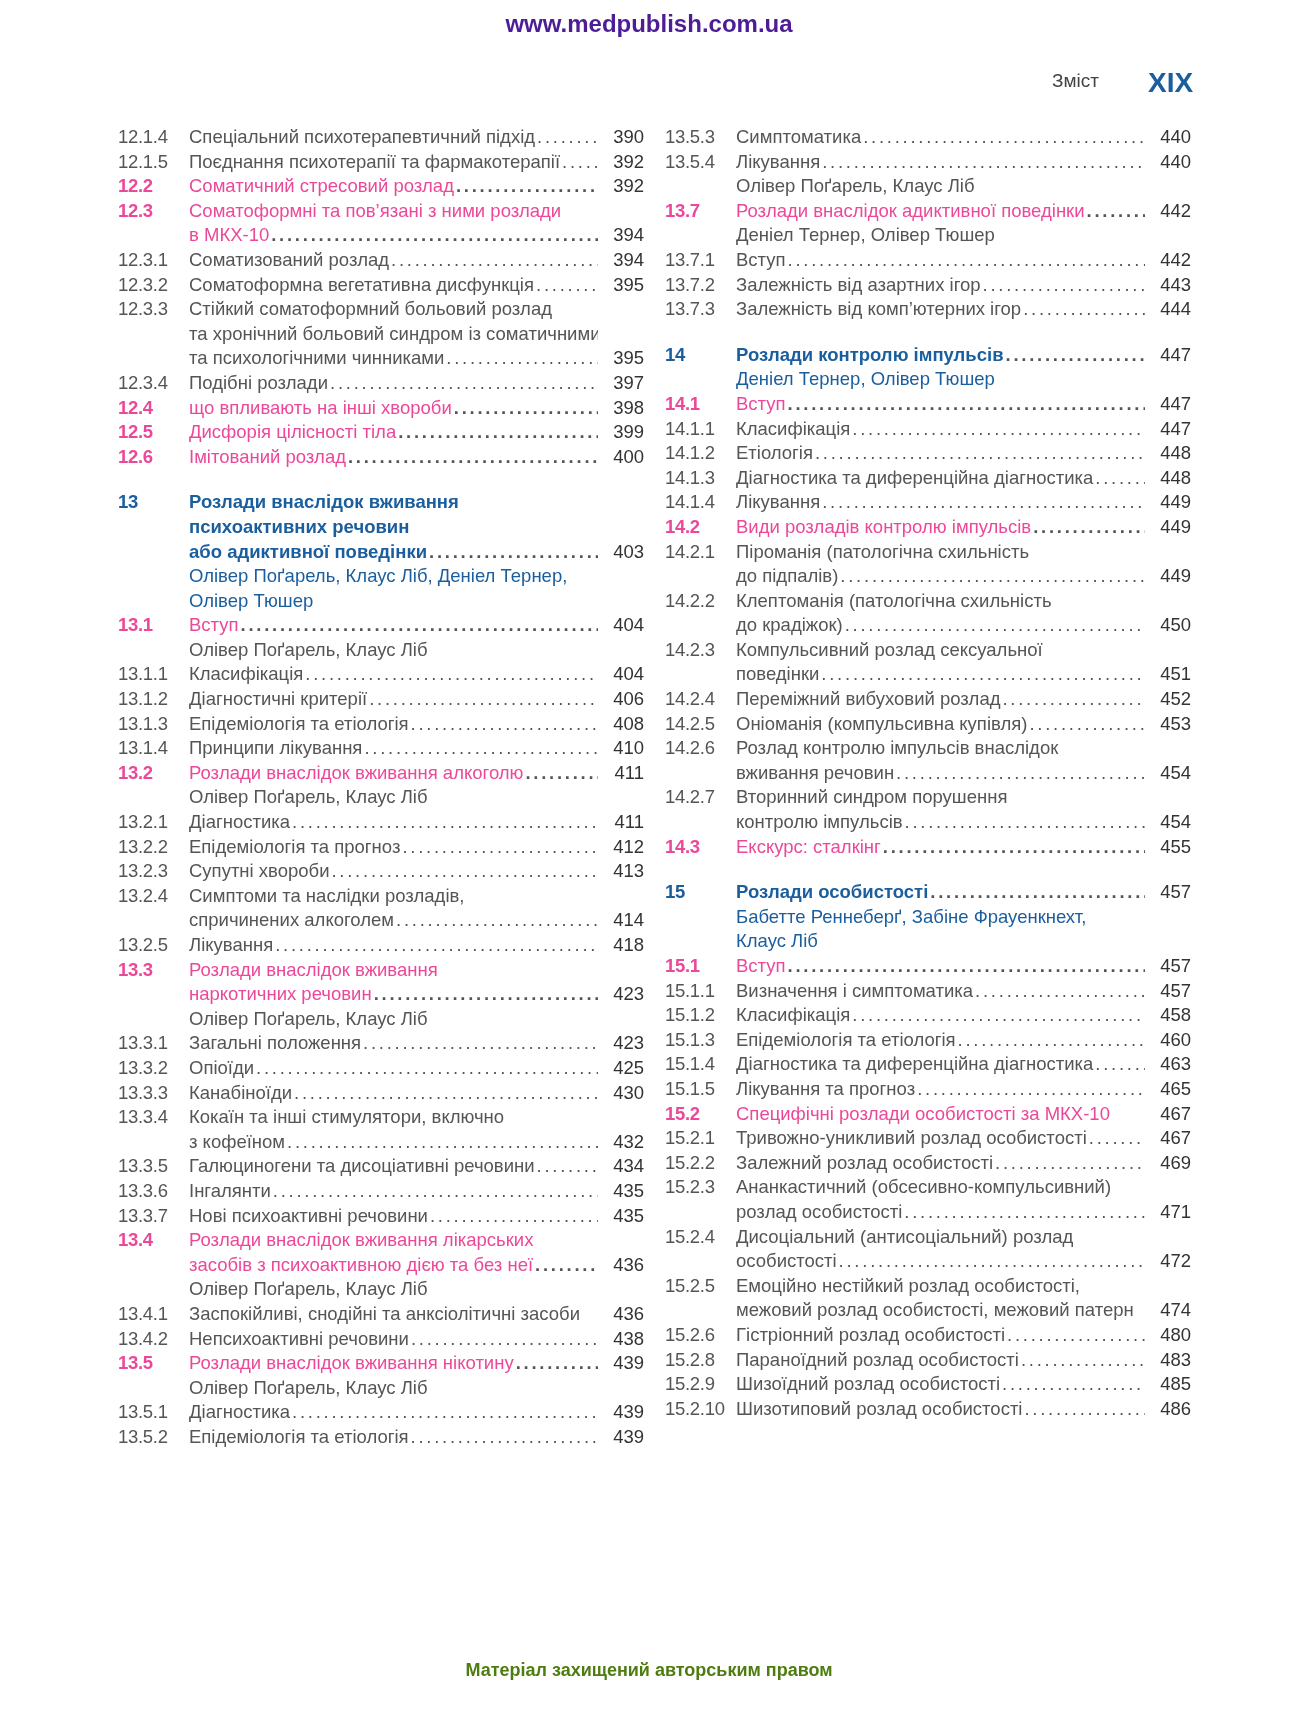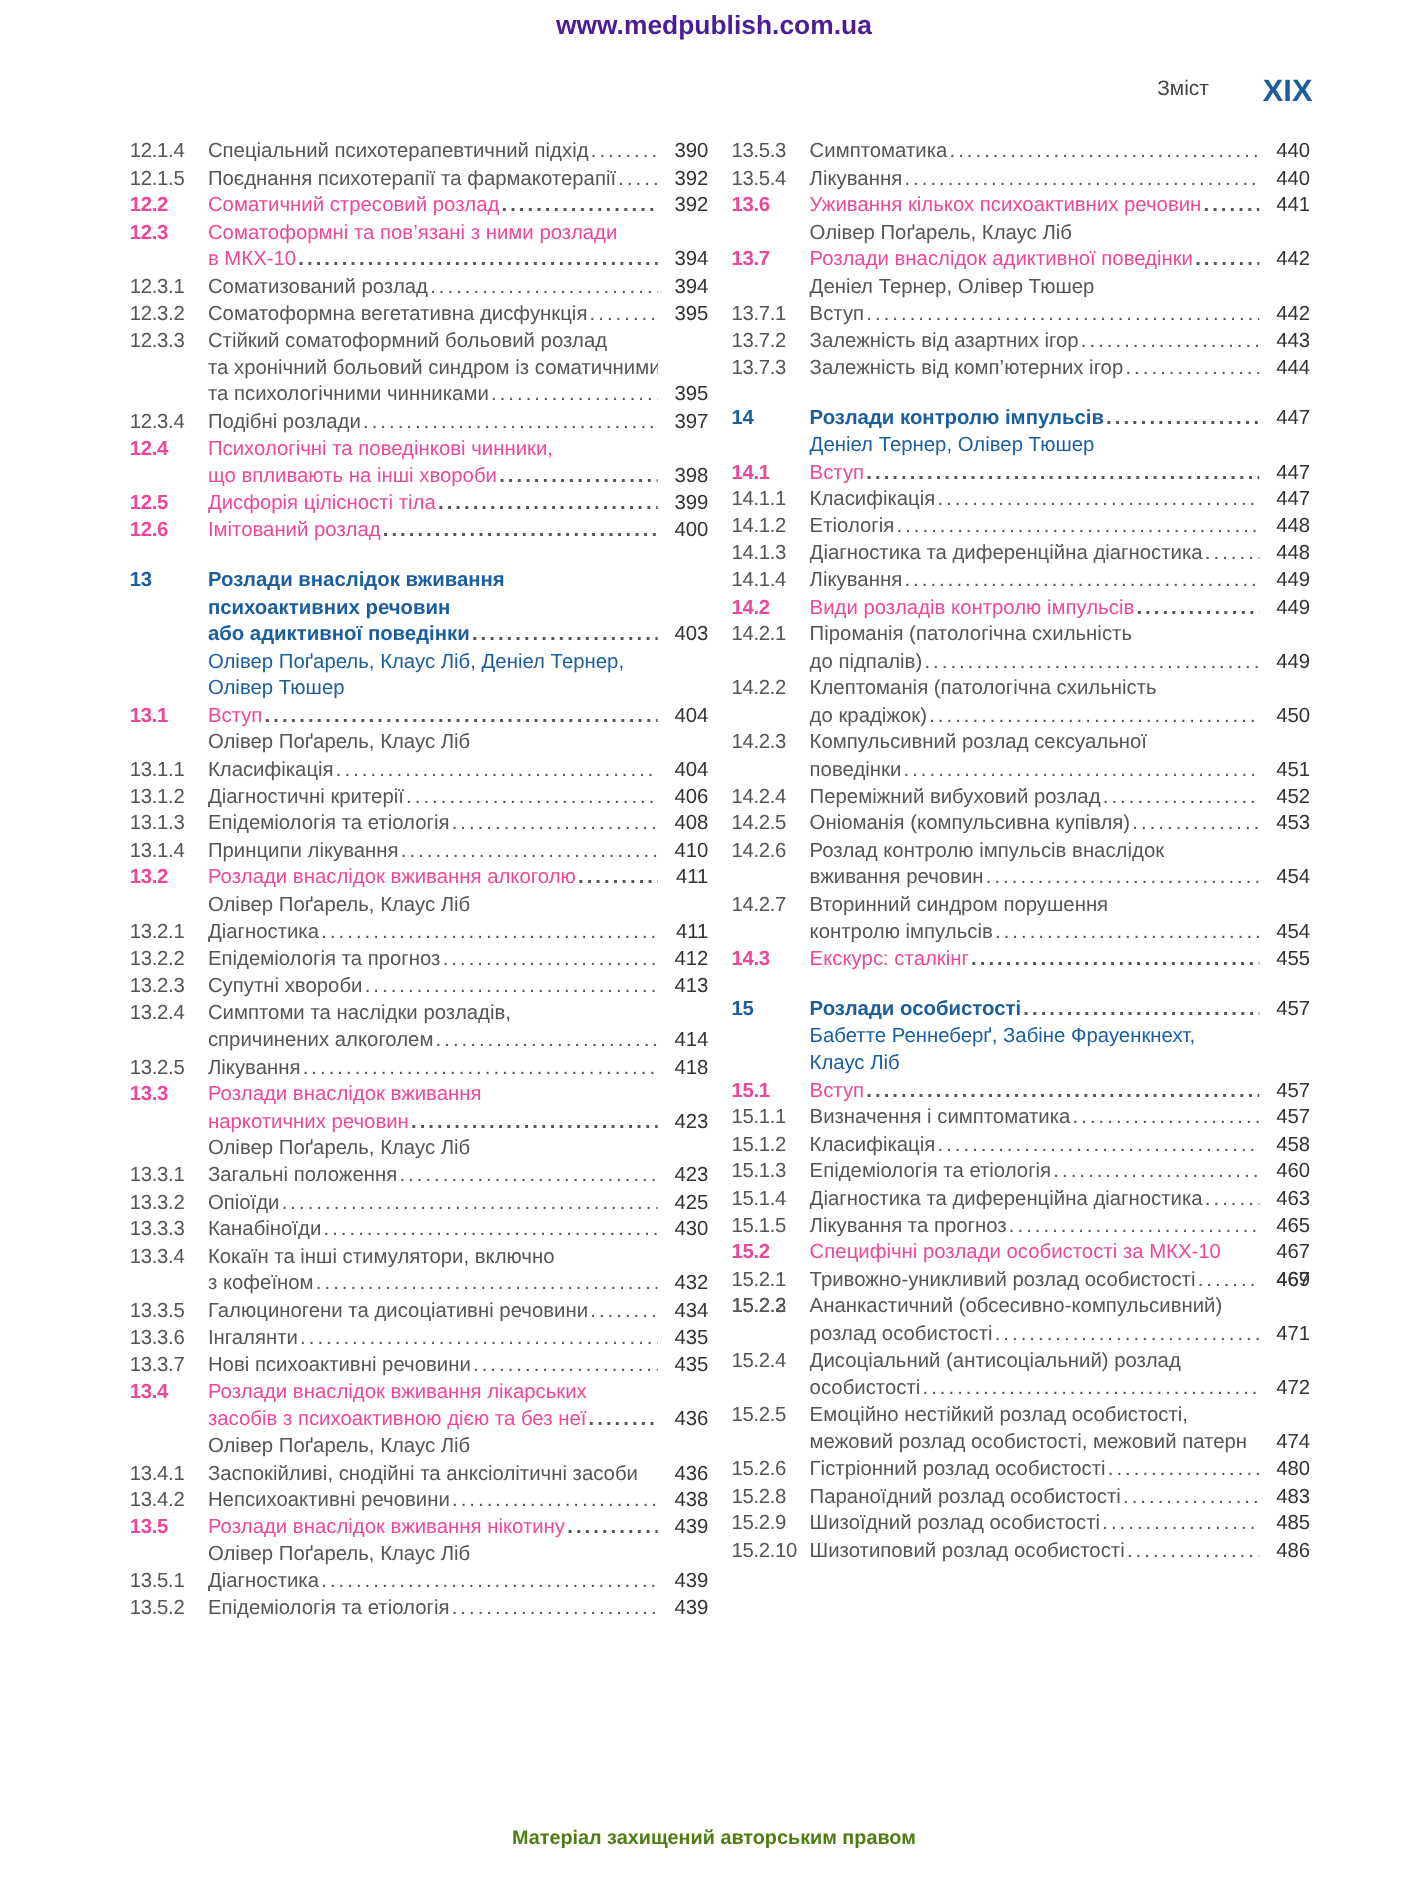--- a/index.html
+++ b/index.html
@@ -143,21 +143,20 @@
         <span class="line last">
           <span class="txt">Подібні розлади</span>
           <span class="dots"></span>
         </span>
       </div>
       <span class="pg">397</span>
     </div>
     <div class="entry sec">
       <span class="num">12.4</span>
       <div class="body">
-        <span class="line"><span class="txt">Психологічні та поведінкові чинники,</span></span>
         <span class="line last">
           <span class="txt">що впливають на інші хвороби</span>
           <span class="dots"></span>
         </span>
       </div>
       <span class="pg">398</span>
     </div>
     <div class="entry sec">
       <span class="num">12.5</span>
       <div class="body">
@@ -466,30 +465,20 @@
     <div class="entry sub">
       <span class="num">13.5.4</span>
       <div class="body">
         <span class="line last">
           <span class="txt">Лікування</span>
           <span class="dots"></span>
         </span>
       </div>
       <span class="pg">440</span>
     </div>
-    <div class="entry sec">
-      <span class="num">13.6</span>
-      <div class="body">
-        <span class="line last">
-          <span class="txt">Уживання кількох психоактивних речовин</span>
-          <span class="dots"></span>
-        </span>
-      </div>
-      <span class="pg">441</span>
-    </div>
     <div class="authors">Олівер Поґарель, Клаус Ліб</div>
     <div class="entry sec">
       <span class="num">13.7</span>
       <div class="body">
         <span class="line last">
           <span class="txt">Розлади внаслідок адиктивної поведінки</span>
           <span class="dots"></span>
         </span>
       </div>
       <span class="pg">442</span>
@@ -769,20 +758,26 @@
       <div class="body">
         <span class="line last">
           <span class="txt">Тривожно-уникливий розлад особистості</span>
           <span class="dots"></span>
         </span>
       </div>
       <span class="pg">467</span>
     </div>
     <div class="entry sub">
       <span class="num">15.2.2</span>
+      <div class="body">
+        <span class="line last">
+          <span class="txt">Залежний розлад особистості</span>
+          <span class="dots"></span>
+        </span>
+      </div>
       <span class="pg">469</span>
     </div>
     <div class="entry sub">
       <span class="num">15.2.3</span>
       <div class="body">
         <span class="line"><span class="txt">Ананкастичний (обсесивно-компульсивний)</span></span>
         <span class="line last">
           <span class="txt">розлад особистості</span>
           <span class="dots"></span>
         </span>

